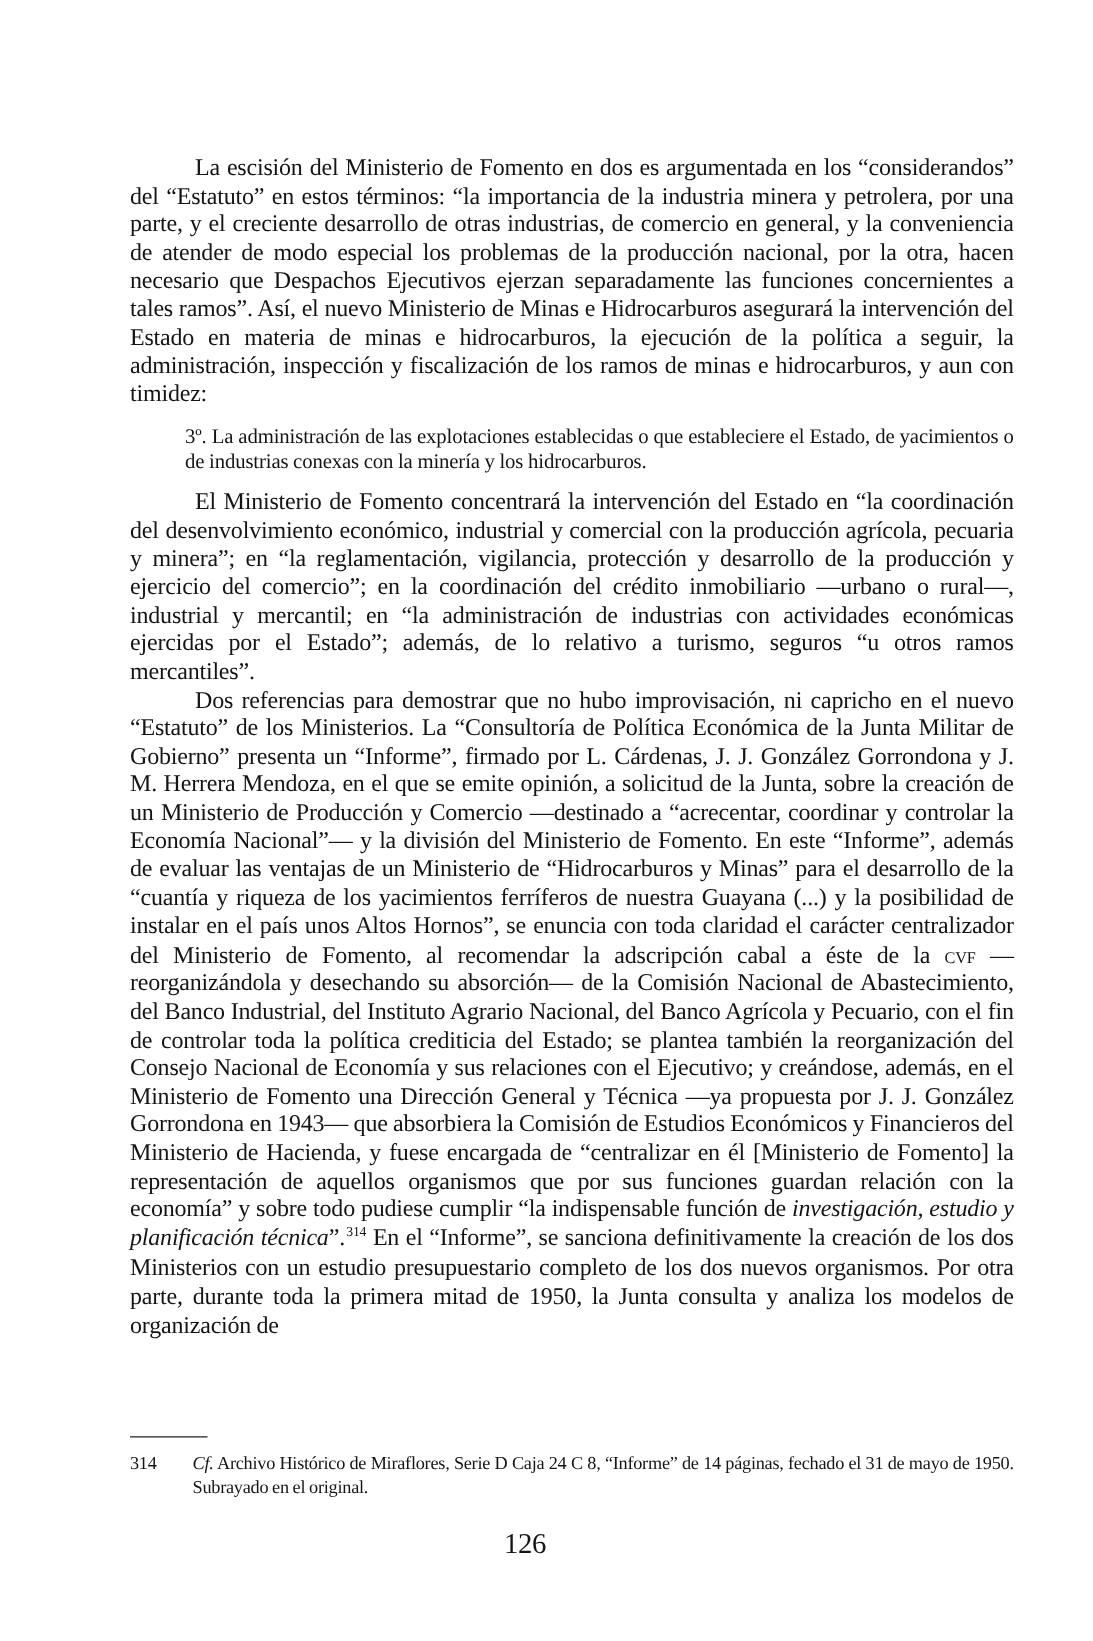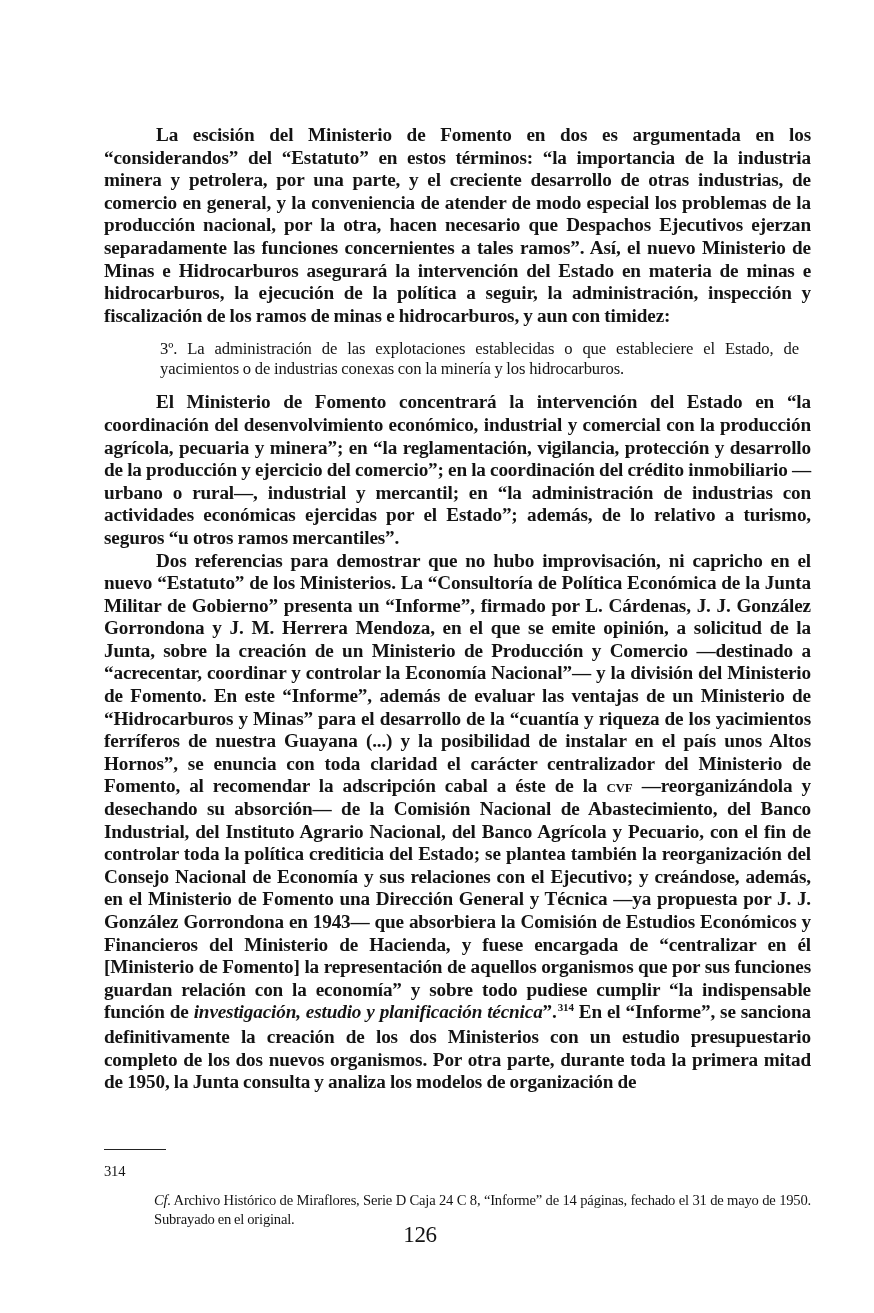--- a/index.html
+++ b/index.html
@@ -22,35 +22,34 @@
       width: 707px;
     }
     .para {
       margin: 0;
       font-size: 19.2px;
       line-height: 22.6px;
       text-align: justify;
       text-indent: 52px;
       letter-spacing: -0.15px;
       word-spacing: -0.4px;
-      font-weight: bold;
     }
     .para + .para {
       margin-top: 0;
     }
     .quote-block {
       margin: 12px 0 12px 44px;
       font-size: 16.6px;
       line-height: 20px;
       text-align: justify;
       letter-spacing: -0.1px;
       word-spacing: -0.3px;
     }
     .quote-block p {
-      margin: 12px;
+      margin: 0;
     }
     .smallcaps {
       font-variant: small-caps;
       text-transform: lowercase;
       font-size: 0.95em;
     }
     sup.fnref {
       font-size: 11px;
       vertical-align: 0;
       position: relative;
@@ -76,21 +75,20 @@
       word-spacing: -0.4px;
     }
     .footnote .fn-num {
       position: absolute;
       left: 0;
       top: 0;
     }
     .footnote .fn-text {
       margin-left: 50px;
       text-align: justify;
-      margin-top: 29px;
     }
     .page-number {
       position: absolute;
       top: 1222px;
       left: 0;
       width: 840px;
       text-align: center;
       font-size: 23px;
       letter-spacing: -0.3px;
     }

